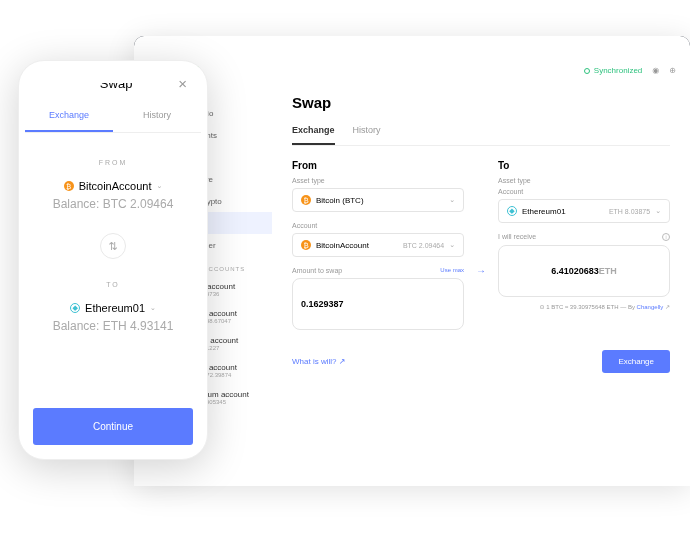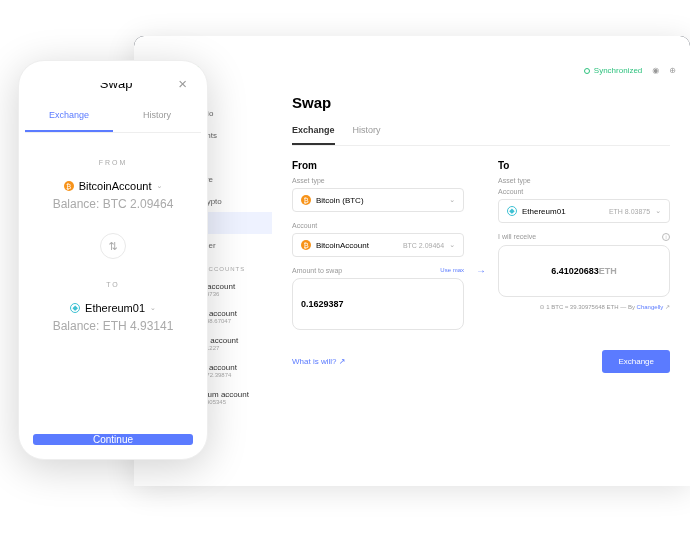--- a/index.html
+++ b/index.html
@@ -61,21 +61,21 @@
 .ph-title{font-size:13px;font-weight:400}
 .ph-close{font-size:15px;color:#999;cursor:pointer;font-weight:300}
 .ph-tabs{display:flex;border-bottom:1px solid #eee}
 .ph-tab{flex:1;text-align:center;font-size:9px;padding:10px 0;color:#999;cursor:pointer}
 .ph-tab.active{color:#5B7BFF;border-bottom:2px solid #5B7BFF}
 .ph-body{flex:1;padding:26px 16px 10px;text-align:center}
 .ph-label{font-size:7px;letter-spacing:2px;color:#aaa;margin-bottom:14px}
 .ph-acct{display:flex;align-items:center;justify-content:center;gap:5px;font-size:11px;margin-bottom:5px}
 .ph-bal{font-size:12px;color:#aaa}
 .ph-swap-ic{width:26px;height:26px;border:1px solid #e8e8e8;border-radius:50%;margin:22px auto;display:flex;align-items:center;justify-content:center;color:#aaa;font-size:11px}
-.ph-btn{margin:8px;background:#5B7BFF;color:#fff;border:none;border-radius:3px;padding:0;font-size:10px;cursor:pointer}
+.ph-btn{margin:8px;background:#5B7BFF;color:#fff;border:none;border-radius:3px;padding:13px;font-size:10px;cursor:pointer}
 .wifi{border:1.5px solid #000;border-bottom:none;width:10px;height:5px;border-radius:10px 10px 0 0;position:relative}
 .batt{width:16px;height:8px;border:1px solid #000;border-radius:2px;position:relative}
 .batt::after{content:"";position:absolute;right:-2px;top:2px;width:1px;height:3px;background:#000}
 .batt::before{content:"";position:absolute;left:1px;top:1px;width:10px;height:4px;background:#000}
 </style>
 </head>
 <body>
 
 <div class="laptop-bg"></div>
 <div class="laptop">

